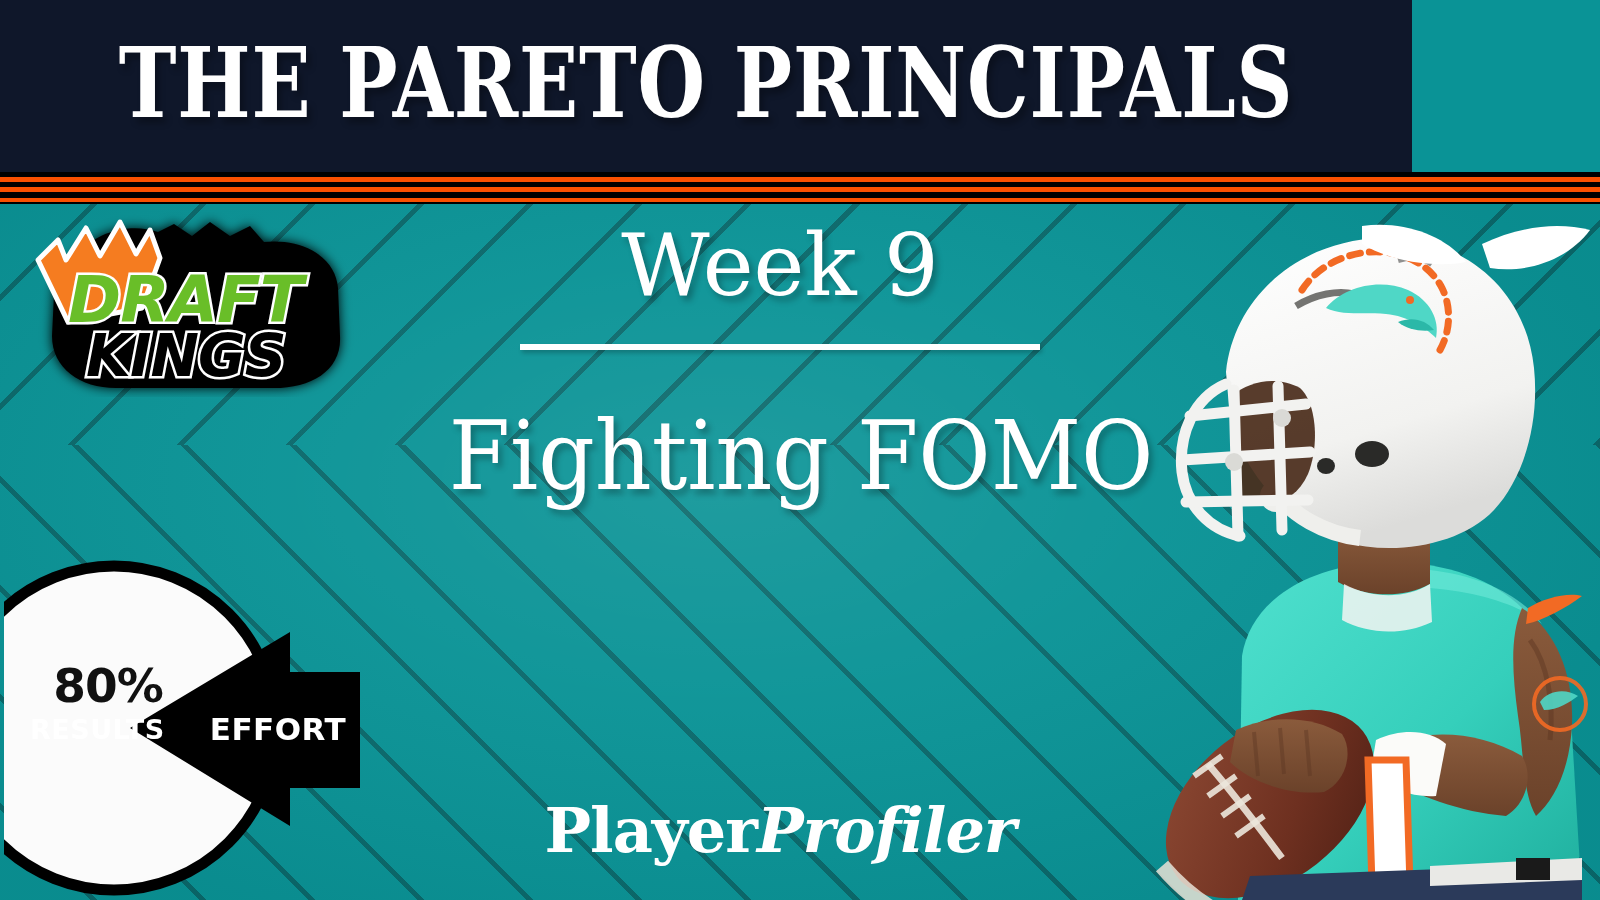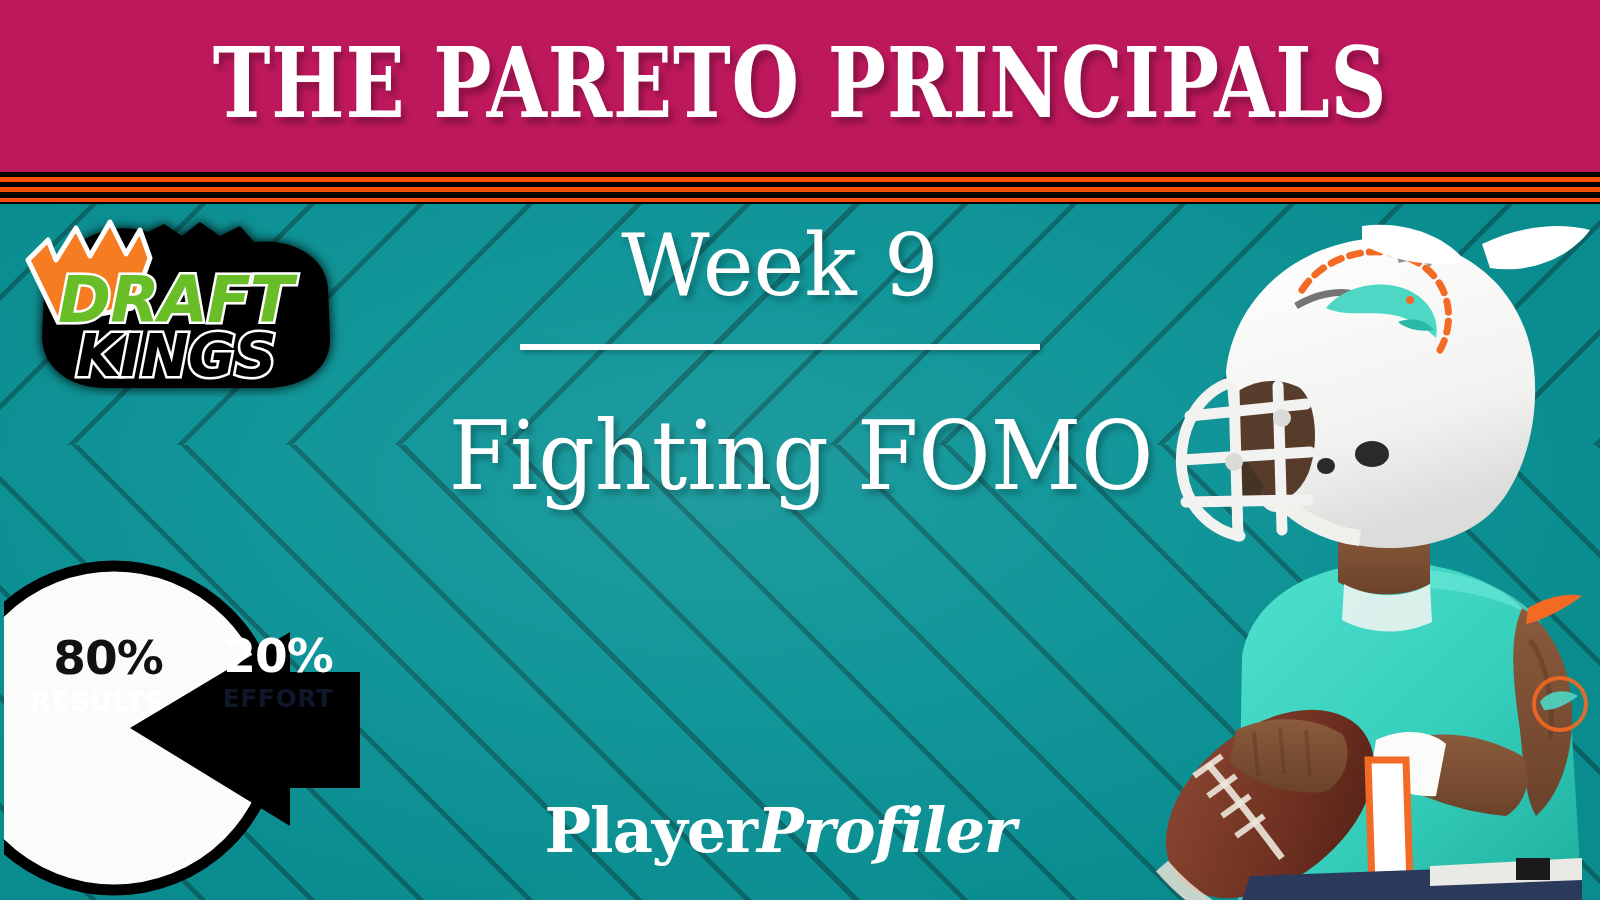--- a/index.html
+++ b/index.html
@@ -10,22 +10,22 @@
     position:relative;
     width:1600px; height:900px;
     overflow:hidden;
     font-family:"Liberation Sans", sans-serif;
     background:#0a9396;
   }
 
   
   .header{
     position:absolute; left:0; top:0;
-    width:1600px; height:172px;
-    background:#be185d;
+    width:1412px; height:172px;
+    background:#0f172a;
     display:flex; align-items:center; justify-content:center;
     z-index:40;
   }
   .header-title{
     font-family:"DejaVu Serif","Liberation Serif",serif;
     font-weight:700;
     font-size:97px;
     line-height:1;
     letter-spacing:1px;
     color:#ffffff;
@@ -88,21 +88,21 @@
     background-image:repeating-linear-gradient(
         45deg,
         rgba(0,0,0,0) 0px,
         rgba(0,0,0,0) 72px,
         rgba(10,70,72,.55) 72px,
         rgba(10,70,72,.55) 77px);
   }
 
   
   .dk-logo{
-    position:absolute; left:14px; top:212px;
+    position:absolute; left:24px; top:212px;
     width:340px; height:185px;
     z-index:20;
   }
 
   
   .center-block{
     position:absolute; left:420px; top:220px;
     width:720px;
     z-index:25;
     text-align:center;
@@ -150,29 +150,30 @@
     position:absolute; left:4px; top:556px;
     width:380px; height:344px;
     z-index:22;
   }
   .pareto-label{
     position:absolute;
     font-family:"DejaVu Sans","Liberation Sans",sans-serif;
     font-weight:700;
     line-height:1;
     pointer-events:none;
+    margin-top:28px;
   }
   .lbl-80{ left:34px;  top:78px;  width:140px; text-align:center;
            font-size:47px; color:#111; letter-spacing:-1px; }
   .lbl-results{ left:26px; top:132px; width:156px; text-align:left;
            font-size:27px; color:#ffffff; letter-spacing:.5px; }
   .lbl-20{ left:204px; top:76px; width:140px; text-align:center;
            font-size:47px; color:#fff; letter-spacing:-1px; }
   .lbl-effort{ left:204px; top:130px; width:140px; text-align:center;
-           font-size:25px; color:#0f172a; letter-spacing:.5px; }
+           font-size:31px; color:#ffffff; letter-spacing:.5px; }
 
   
   .player{
     position:absolute; right:0; top:204px;
     width:470px; height:696px;
     z-index:18;
     overflow:hidden;
   }
   .crescents{
     position:absolute; right:0; top:204px;
@@ -361,21 +362,20 @@
     <svg width="380" height="344" viewBox="0 0 380 344">
 
       <circle cx="110" cy="172" r="162" fill="#FBFBFB" stroke="#000000" stroke-width="11"></circle>
 
       <g>
         <path d="M126 172 L286 76 L286 116 L356 116 L356 232 L286 232 L286 270 Z" fill="#000000"></path>
       </g>
     </svg>
     <div class="pareto-label lbl-80">80%</div>
     <div class="pareto-label lbl-results">RESULTS</div>
-    <div class="pareto-label lbl-20">20%</div>
     <div class="pareto-label lbl-effort">EFFORT</div>
   </div>
 
   <div class="brand">
     <span class="b-player">Player</span><span class="b-profiler">Profiler</span>
   </div>
 
 </div>
 
 </body></html>

